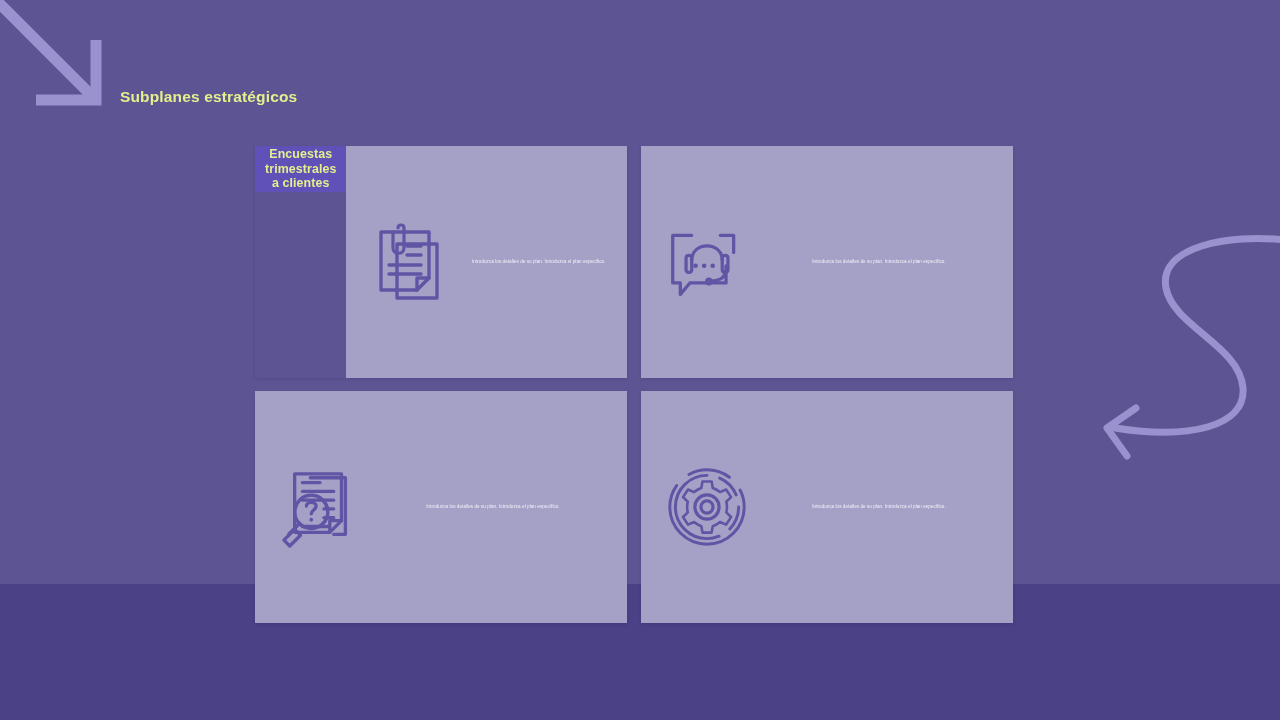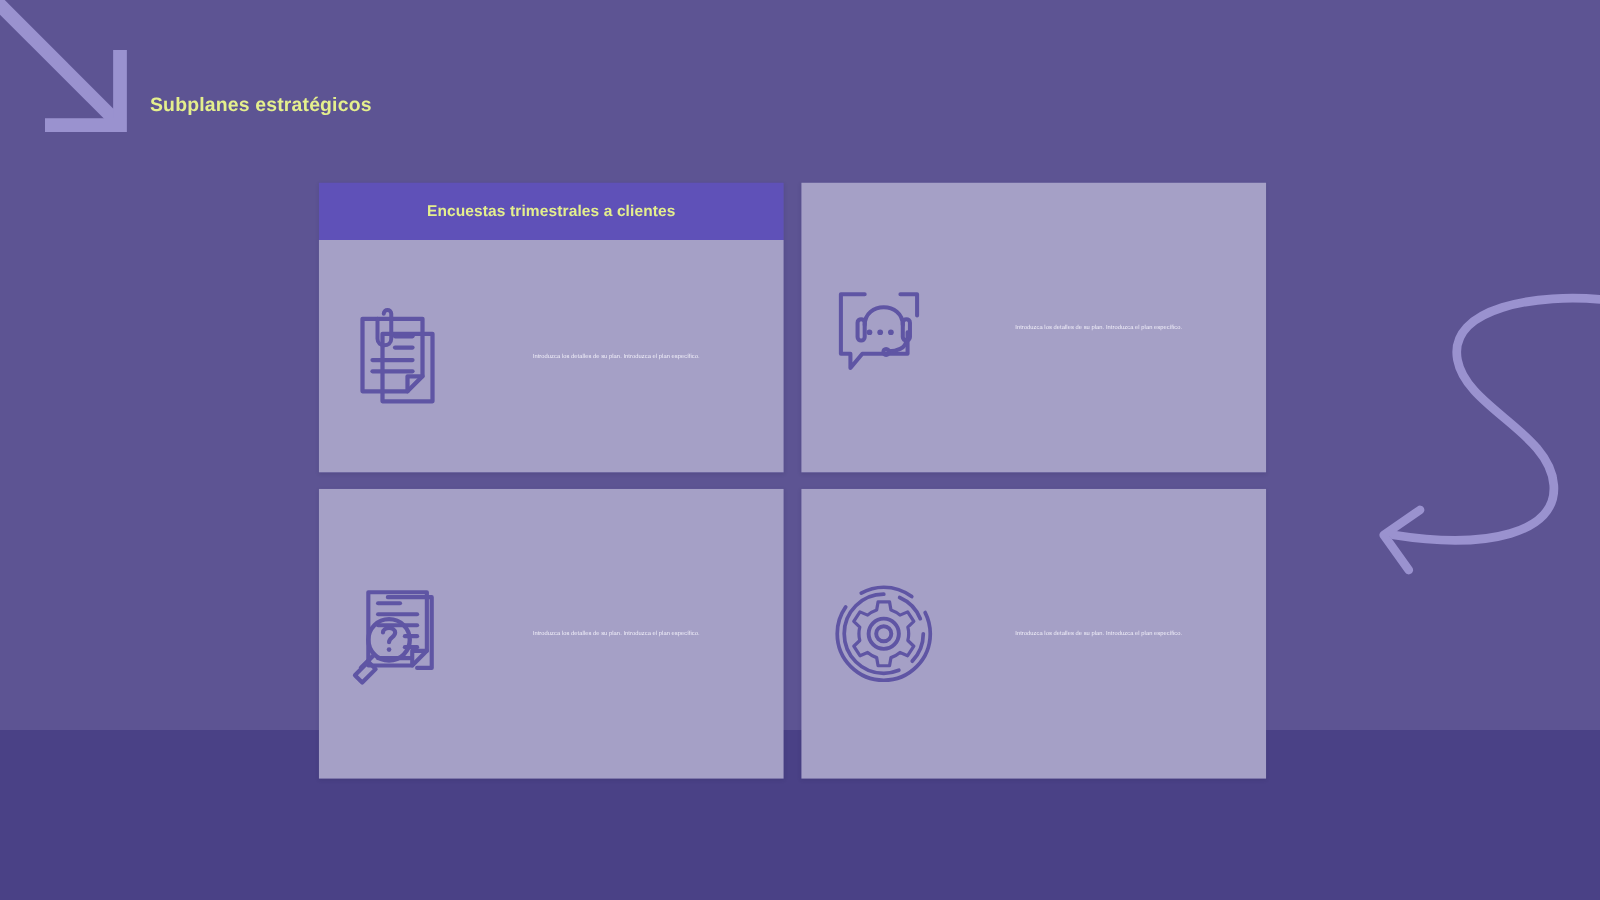--- a/index.html
+++ b/index.html
@@ -40,21 +40,21 @@
     top: 228px;
     width: 210px;
     height: 250px;
     pointer-events: none;
   }
 
   
   .page-title {
     position: absolute;
     left: 120px;
-    top: 76px;
+    top: 88px;
     font-size: 15.5px;
     font-weight: bold;
     color: #e4ef8d;
     letter-spacing: 0.15px;
     white-space: nowrap;
   }
 
   
   .card-grid {
     position: absolute;
@@ -63,21 +63,21 @@
     width: 758px;
     display: grid;
     grid-template-columns: 372px 372px;
     grid-template-rows: 232px 232px;
     column-gap: 14px;
     row-gap: 13px;
   }
 
   .card {
     display: flex;
-    flex-direction: column;
+    flex-direction: row;
     overflow: hidden;
     box-shadow: 0 1px 3px rgba(40,32,80,0.18);
     justify-content: space-between;
   }
 
   .card-header {
     height: 46px;
     flex: 0 0 46px;
     background: #5f51b8;
     display: flex;

